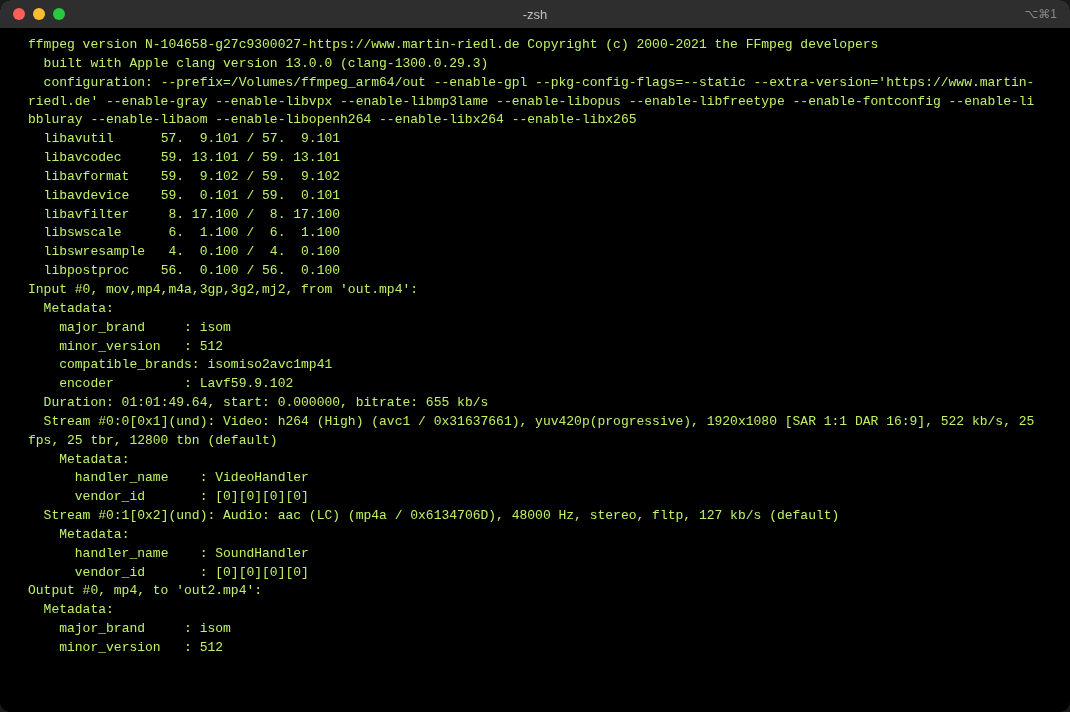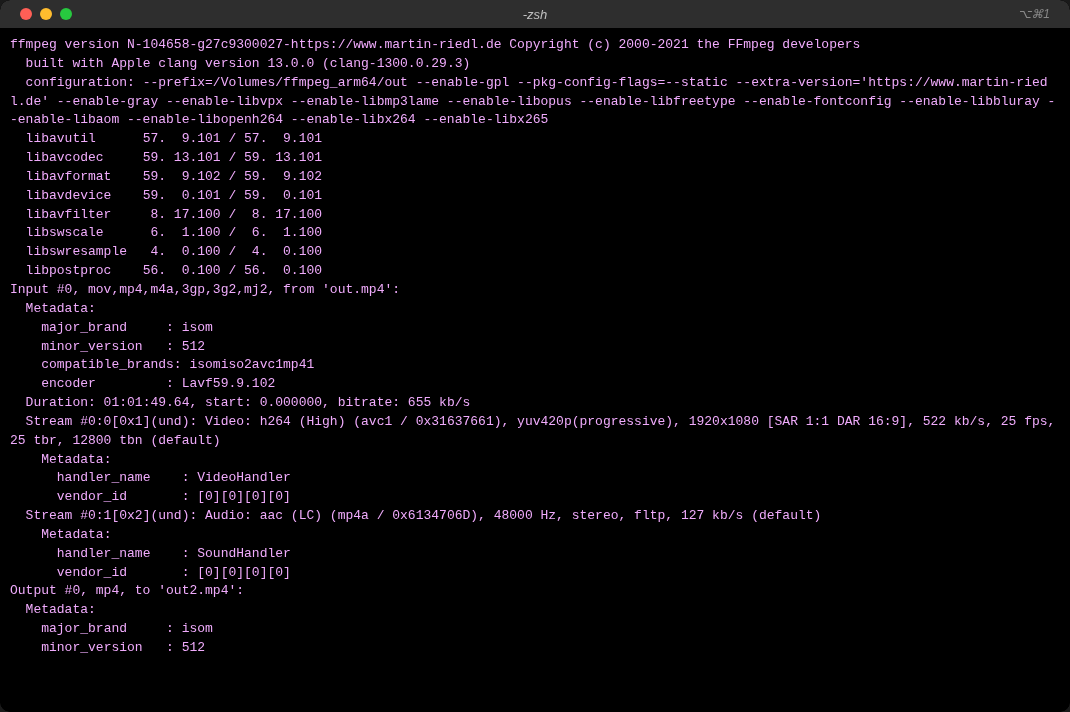--- a/index.html
+++ b/index.html
@@ -24,25 +24,24 @@
       border-radius: 10px;
       overflow: hidden;
       display: flex;
       flex-direction: column;
     }
     .titlebar {
       height: 28px;
       background: #2e2e2e;
       display: flex;
       align-items: center;
-      padding: 0 20px;
+      padding: 0 13px;
       position: relative;
       border-top-left-radius: 10px;
       border-top-right-radius: 10px;
-      font-style: italic;
     }
     .traffic-lights {
       display: flex;
       gap: 8px;
     }
     .traffic-light {
       width: 12px;
       height: 12px;
       border-radius: 50%;
     }
@@ -59,27 +58,27 @@
       font-family: -apple-system, BlinkMacSystemFont, sans-serif;
     }
     .titlebar-right {
       margin-left: auto;
       color: #888;
       font-size: 12px;
       font-family: -apple-system, BlinkMacSystemFont, sans-serif;
     }
     .terminal {
       flex: 1;
-      padding: 8px 10px;
+      padding: 8px 28px;
       background: #000000;
       overflow: hidden;
       line-height: 1.45;
       white-space: pre-wrap;
       word-break: break-all;
-      color: #f0abfc;
+      color: #bef264;
     }
     .line {
       white-space: pre-wrap;
     }
   </style>
 </head>
 <body>
 
 <div class="window">
   <div class="titlebar">

